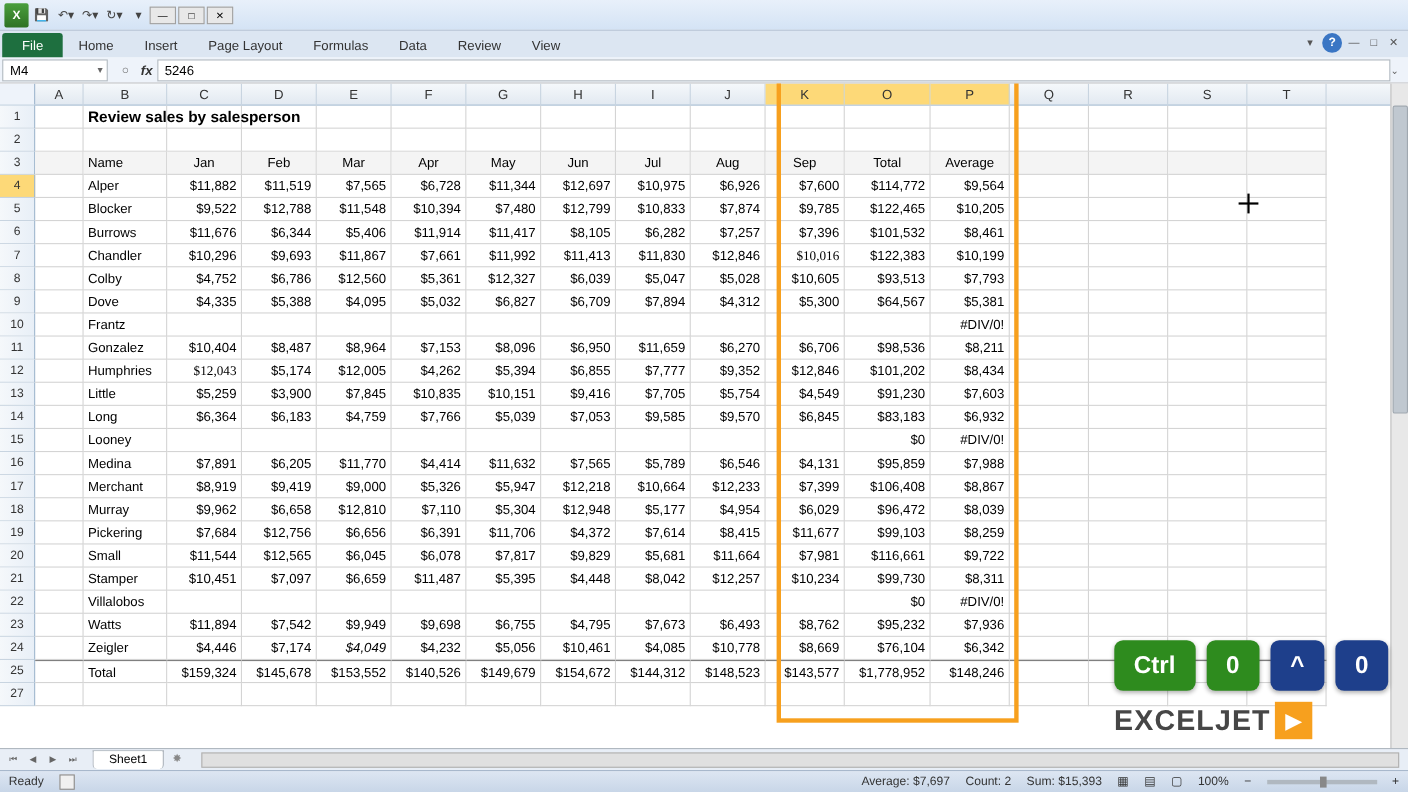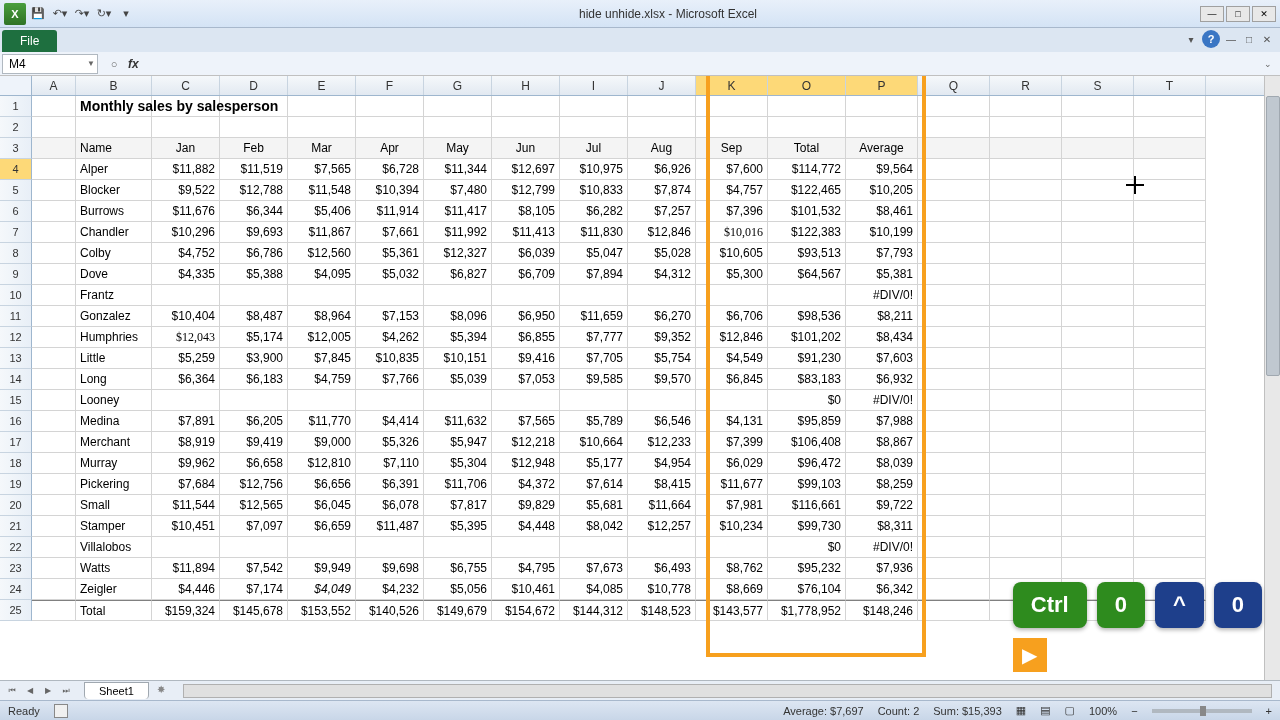--- a/index.html
+++ b/index.html
@@ -99,47 +99,58 @@
 
 <div class="titlebar">
   <div class="qat">
     <div class="excel-icon">X</div>
     <div class="qat-icon">💾</div>
     <div class="qat-icon">↶▾</div>
     <div class="qat-icon">↷▾</div>
     <div class="qat-icon">↻▾</div>
     <div class="qat-icon">▾</div>
   </div>
-  <div class="title-text">hide unhide.xlsx - Microsoft Excel</div>
   <div class="win-controls">
     <div class="win-btn">—</div>
     <div class="win-btn">□</div>
     <div class="win-btn">✕</div>
   </div>
 </div>
 
 <div class="ribbon-tabs">
   <div class="tab file">File</div>
+  <div id="ribbon-tab-container" style="display: flex;">
+      <div class="tab">Home</div>
+      <div class="tab">Insert</div>
+      <div class="tab">Page Layout</div>
+      <div class="tab">Formulas</div>
+      <div class="tab">Data</div>
+      <div class="tab">Review</div>
+      <div class="tab">View</div>
+    </div>
   <div class="ribbon-help">
     <div class="mini-icon">▾</div>
     <div class="help-icon">?</div>
     <div class="mini-icon">—</div>
     <div class="mini-icon">□</div>
     <div class="mini-icon">✕</div>
   </div>
 </div>
 
 <div class="formula-row">
   <div class="name-box">
     <span>M4</span>
     <span class="name-box-arrow">▼</span>
   </div>
   <div class="fx-area">
     <div class="fx-btn">○</div>
     <div class="fx-label">fx</div>
+  </div>
+  <div class="formula-input">
+    <span>5246</span>
   </div>
   <div class="fb-expand">⌄</div>
 </div>
 
 <div class="grid-wrap">
   <div class="col-headers">
     <div class="row-header-spacer"></div>
     <div id="col-headers-container" style="display: flex;">
         <div class="col-h" style="width: 44px;">A</div>
         <div class="col-h" style="width: 76px;">B</div>
@@ -157,21 +168,21 @@
         <div class="col-h" style="width: 72px;">Q</div>
         <div class="col-h" style="width: 72px;">R</div>
         <div class="col-h" style="width: 72px;">S</div>
         <div class="col-h" style="width: 72px;">T</div>
       </div>
   </div>
   <div class="grid-body" id="grid-body">
       <div class="grid-row">
         <div class="row-h">1</div>
         <div class="cell" style="width: 44px;"></div>
-        <div class="cell title" style="width: 76px; overflow: visible; position: relative; z-index: 2;">Monthly sales by salesperson</div>
+        <div class="cell title" style="width: 76px; overflow: visible; position: relative; z-index: 2;">Review sales by salesperson</div>
         <div class="cell" style="width: 68px;"></div>
         <div class="cell" style="width: 68px;"></div>
         <div class="cell" style="width: 68px;"></div>
         <div class="cell" style="width: 68px;"></div>
         <div class="cell" style="width: 68px;"></div>
         <div class="cell" style="width: 68px;"></div>
         <div class="cell" style="width: 68px;"></div>
         <div class="cell" style="width: 68px;"></div>
         <div class="cell" style="width: 72px;"></div>
         <div class="cell" style="width: 78px;"></div>
@@ -246,21 +257,21 @@
         <div class="cell" style="width: 44px;"></div>
         <div class="cell" style="width: 76px;">Blocker</div>
         <div class="cell num" style="width: 68px;">$9,522</div>
         <div class="cell num" style="width: 68px;">$12,788</div>
         <div class="cell num" style="width: 68px;">$11,548</div>
         <div class="cell num" style="width: 68px;">$10,394</div>
         <div class="cell num" style="width: 68px;">$7,480</div>
         <div class="cell num" style="width: 68px;">$12,799</div>
         <div class="cell num" style="width: 68px;">$10,833</div>
         <div class="cell num" style="width: 68px;">$7,874</div>
-        <div class="cell num" style="width: 72px;">$4,757</div>
+        <div class="cell num" style="width: 72px;">$9,785</div>
         <div class="cell num" style="width: 78px;">$122,465</div>
         <div class="cell num" style="width: 72px;">$10,205</div>
         <div class="cell" style="width: 72px;"></div>
         <div class="cell" style="width: 72px;"></div>
         <div class="cell" style="width: 72px;"></div>
         <div class="cell" style="width: 72px;"></div>
       </div>
       <div class="grid-row">
         <div class="row-h">6</div>
         <div class="cell" style="width: 44px;"></div>
@@ -654,37 +665,58 @@
         <div class="cell num bordered-top" style="width: 68px;">$144,312</div>
         <div class="cell num bordered-top" style="width: 68px;">$148,523</div>
         <div class="cell num bordered-top" style="width: 72px;">$143,577</div>
         <div class="cell num bordered-top" style="width: 78px;">$1,778,952</div>
         <div class="cell num bordered-top" style="width: 72px;">$148,246</div>
         <div class="cell bordered-top" style="width: 72px;"></div>
         <div class="cell bordered-top" style="width: 72px;"></div>
         <div class="cell bordered-top" style="width: 72px;"></div>
         <div class="cell bordered-top" style="width: 72px;"></div>
       </div>
+      <div class="grid-row">
+        <div class="row-h">27</div>
+        <div class="cell" style="width: 44px;"></div>
+        <div class="cell" style="width: 76px;"></div>
+        <div class="cell" style="width: 68px;"></div>
+        <div class="cell" style="width: 68px;"></div>
+        <div class="cell" style="width: 68px;"></div>
+        <div class="cell" style="width: 68px;"></div>
+        <div class="cell" style="width: 68px;"></div>
+        <div class="cell" style="width: 68px;"></div>
+        <div class="cell" style="width: 68px;"></div>
+        <div class="cell" style="width: 68px;"></div>
+        <div class="cell" style="width: 72px;"></div>
+        <div class="cell" style="width: 78px;"></div>
+        <div class="cell" style="width: 72px;"></div>
+        <div class="cell" style="width: 72px;"></div>
+        <div class="cell" style="width: 72px;"></div>
+        <div class="cell" style="width: 72px;"></div>
+        <div class="cell" style="width: 72px;"></div>
+      </div>
     </div>
   <div class="highlight-rect" style="left:706px; top:-13px; width:220px; height:594px;"></div>
   <div class="move-cursor" style="left:1126px; top:100px;"></div>
 </div>
 
 <div class="vscroll">
   <div class="vscroll-thumb"></div>
 </div>
 
 <div class="badges">
   <div class="badge-row">
     <div class="badge b-ctrl">Ctrl</div>
     <div class="badge b-zero">0</div>
     <div class="badge b-caret">^</div>
     <div class="badge b-zero2">0</div>
   </div>
   <div class="logo-row">
+    <div class="logo-text">EXCELJET</div>
     <div class="logo-mark">▶</div>
   </div>
 </div>
 
 <div class="sheet-bar">
   <div class="sheet-nav">
     <div class="sheet-nav-btn">⏮</div>
     <div class="sheet-nav-btn">◀</div>
     <div class="sheet-nav-btn">▶</div>
     <div class="sheet-nav-btn">⏭</div>

